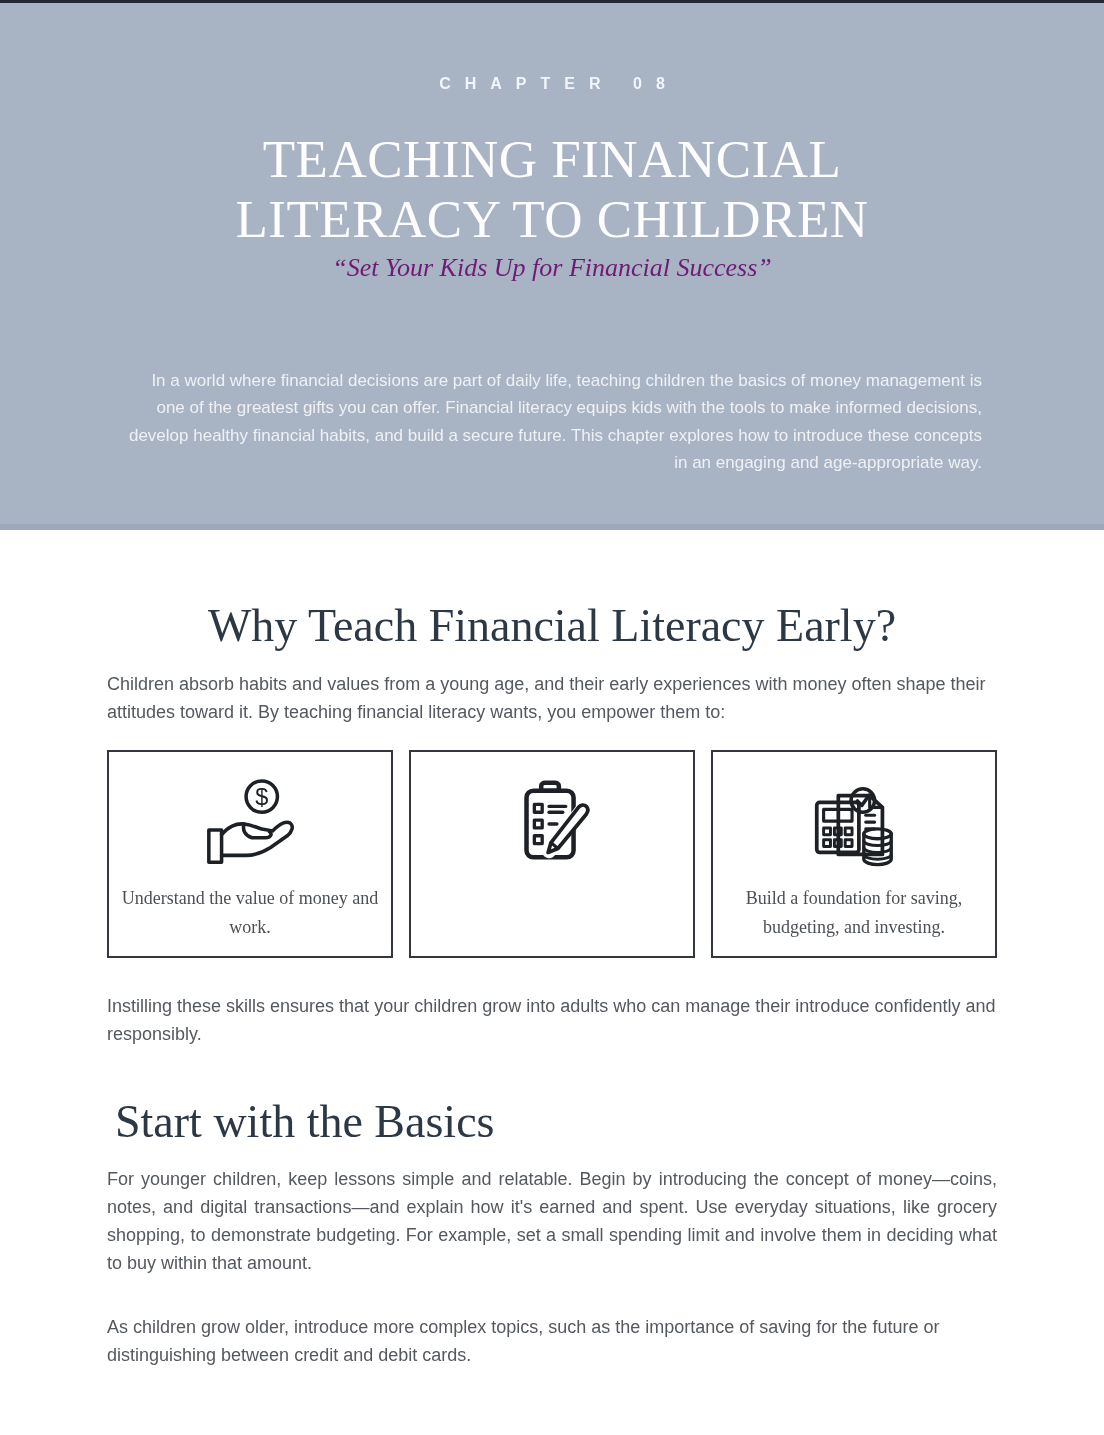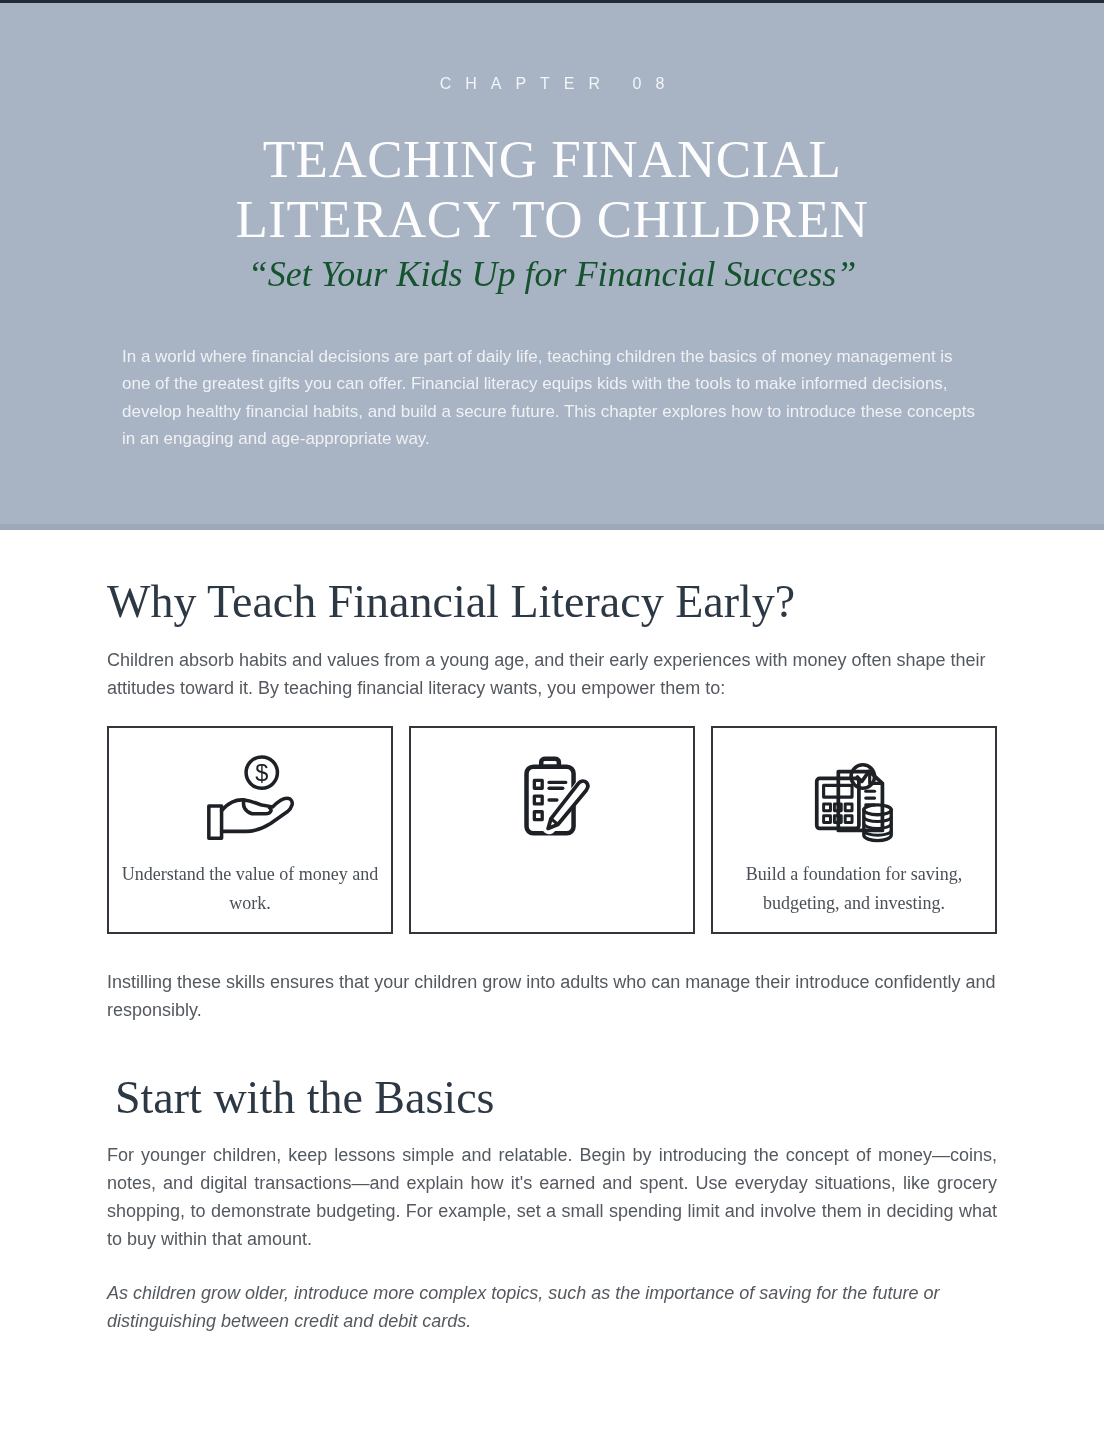--- a/index.html
+++ b/index.html
@@ -19,59 +19,59 @@
     box-sizing: border-box;
     text-align: center;
     padding-top: 72px;
     border-bottom: 6px solid #9ca9bb;
   }
   .kicker {
     color: #f2f5f9;
     font-size: 16px;
     letter-spacing: 14px;
     padding-left: 14px; 
-    font-weight: 400;
+    font-weight: 700;
   }
   .hero-title {
     font-family: "Liberation Serif", serif;
     font-weight: 400;
     color: #fdfdfe;
     font-size: 53px;
     line-height: 1.14;
     letter-spacing: 0.5px;
     margin: 36px 0 0 0;
   }
   .hero-title span { display: block; }
   .hero-subtitle {
     font-family: "Liberation Serif", serif;
     font-style: italic;
-    font-size: 36px;
-    color: #14532d;
+    font-size: 26px;
+    color: #701a75;
     margin-top: 3px;
   }
   .hero-intro {
     width: 860px;
-    margin: 48px auto 0 auto;
+    margin: 84px auto 0 auto;
     font-size: 17px;
     line-height: 27.5px;
     color: rgba(255,255,255,0.82);
-    text-align: left;
+    text-align: right;
   }
 
   
   main { padding: 0 107px; }
   h2 {
     font-family: "Liberation Serif", serif;
     font-weight: 400;
     color: #2d3845;
     font-size: 46px;
     line-height: 1.12;
     margin: 0;
   }
-  .h2-first { margin-top: 46px; }
+  .h2-first { margin-top: 70px; text-align: center; }
   .h2-second { margin-top: 48px; margin-left: 8px; }
   p.body {
     font-size: 18px;
     line-height: 28px;
     color: #54595f;
     margin: 18px 0 0 0;
   }
   p.justify { text-align: justify; }
 
   
@@ -178,16 +178,16 @@
       </div>
 
     </div>
 
     <p class="body closing">Instilling these skills ensures that your children grow into adults who can manage their introduce confidently and responsibly.</p>
   </section>
 
   <section>
     <h2 class="h2-second">Start with the Basics</h2>
     <p class="body justify">For younger children, keep lessons simple and relatable. Begin by introducing the concept of money—coins, notes, and digital transactions—and explain how it's earned and spent. Use everyday situations, like grocery shopping, to demonstrate budgeting. For example, set a small spending limit and involve them in deciding what to buy within that amount.</p>
-    <p class="body" style="margin-top:26px;font-style:italic;">As children grow older, introduce more complex topics, such as the importance of saving for the future or distinguishing between credit and debit cards.</p>
+    <p class="body" style="margin-top:36px;">As children grow older, introduce more complex topics, such as the importance of saving for the future or distinguishing between credit and debit cards.</p>
   </section>
 
 </main>
 
 </body></html>

